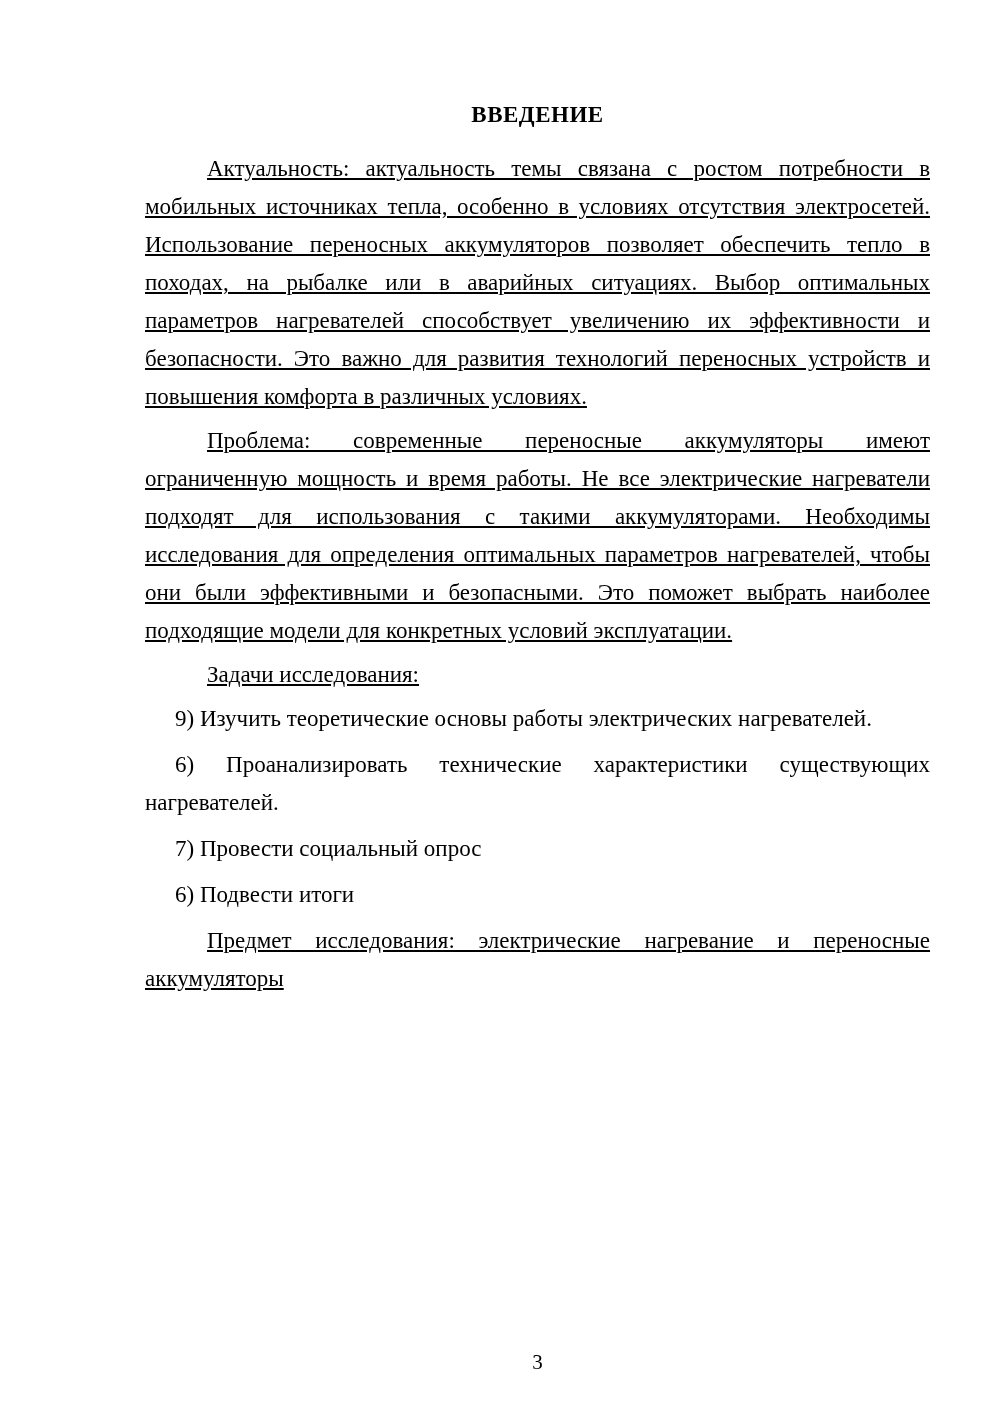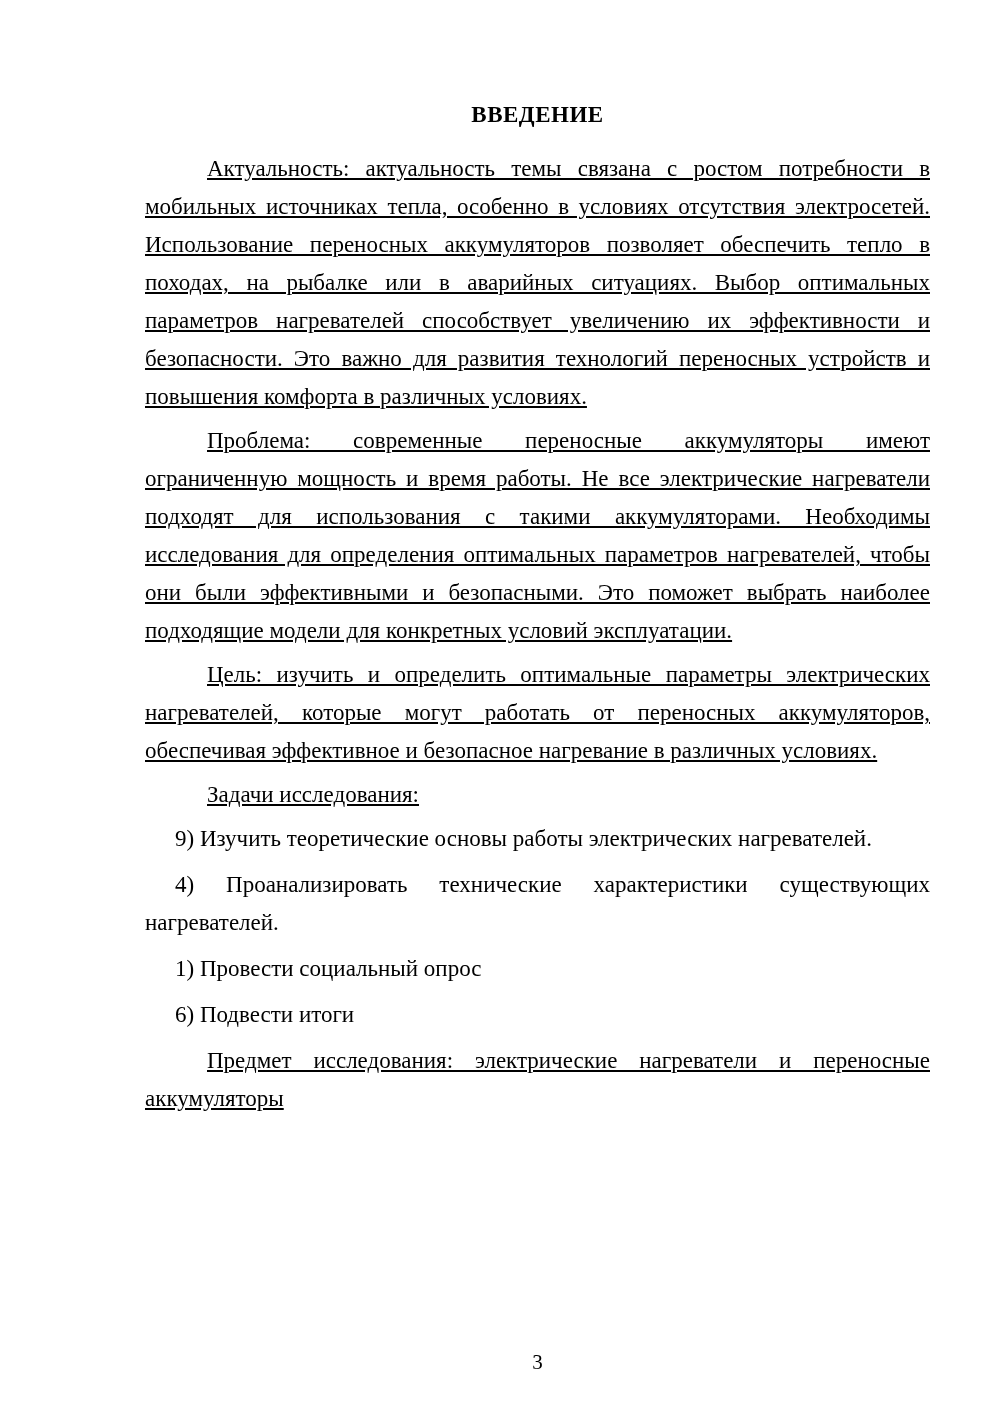--- a/index.html
+++ b/index.html
@@ -52,31 +52,30 @@
 <body>
 
 <div class="page">
 
   <h1 class="doc-title">ВВЕДЕНИЕ</h1>
 
   <p class="para">Актуальность: актуальность темы связана с ростом потребности в мобильных источниках тепла, особенно в условиях отсутствия электросетей. Использование переносных аккумуляторов позволяет обеспечить тепло в походах, на рыбалке или в аварийных ситуациях. Выбор оптимальных параметров нагревателей способствует увеличению их эффективности и безопасности. Это важно для развития технологий переносных устройств и повышения комфорта в различных условиях.</p>
 
   <p class="para">Проблема: современные переносные аккумуляторы имеют ограниченную мощность и время работы. Не все электрические нагреватели подходят для использования с такими аккумуляторами. Необходимы исследования для определения оптимальных параметров нагревателей, чтобы они были эффективными и безопасными. Это поможет выбрать наиболее подходящие модели для конкретных условий эксплуатации.</p>
 
-  <p class="para">Цель: изучить и определить оптимальные параметры электрических нагревателей, которые могут работать от переносных аккумуляторов, обеспечивая эффективное и безопасное нагревание в различных условиях.</p>
 
   <p class="para">Задачи исследования:</p>
 
   <p class="task">9) Изучить теоретические основы работы электрических нагревателей.</p>
 
-  <p class="task">4) Проанализировать технические характеристики существующих нагревателей.</p>
+  <p class="task">6) Проанализировать технические характеристики существующих нагревателей.</p>
 
 
-  <p class="task">1) Провести социальный опрос</p>
+  <p class="task">7) Провести социальный опрос</p>
 
   <p class="task">6) Подвести итоги</p>
 
 
-  <p class="para">Предмет исследования: электрические нагреватели и переносные аккумуляторы</p>
+  <p class="para">Предмет исследования: электрические нагревание и переносные аккумуляторы</p>
 
   <div class="page-number">3</div>
 
 </div>
 
 </body></html>

